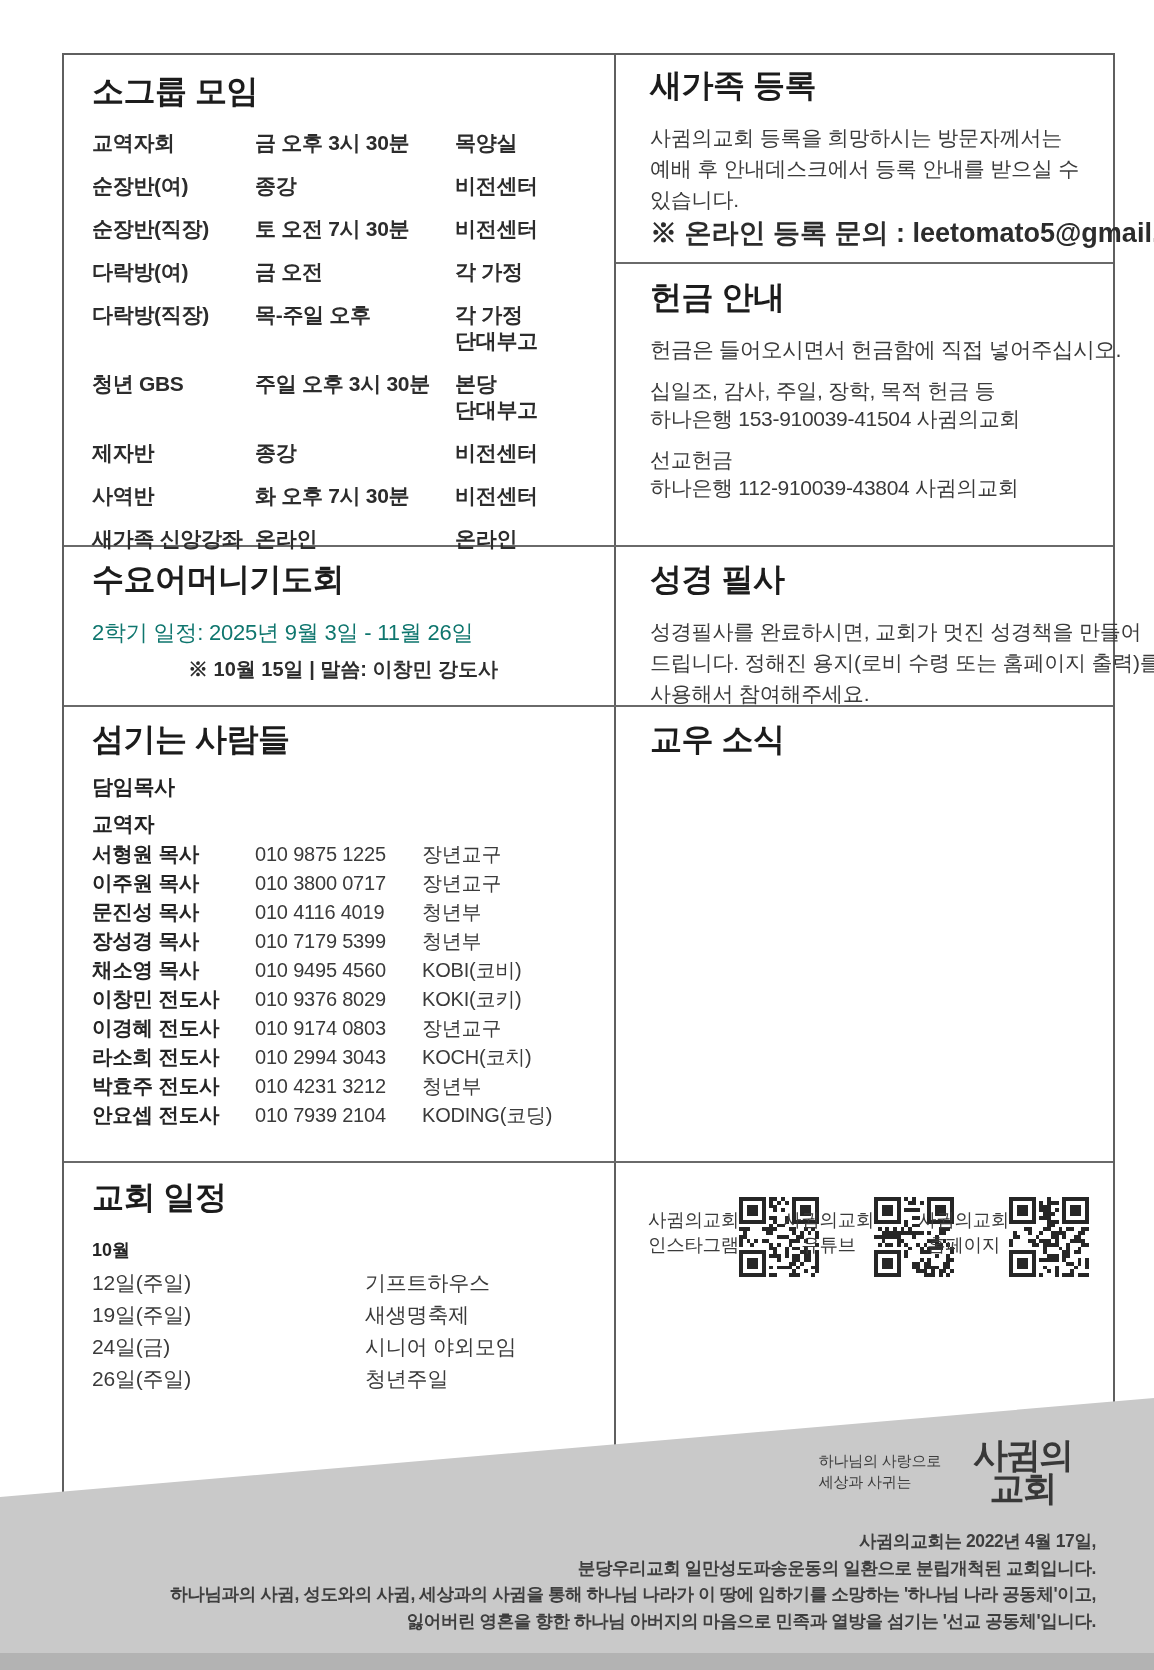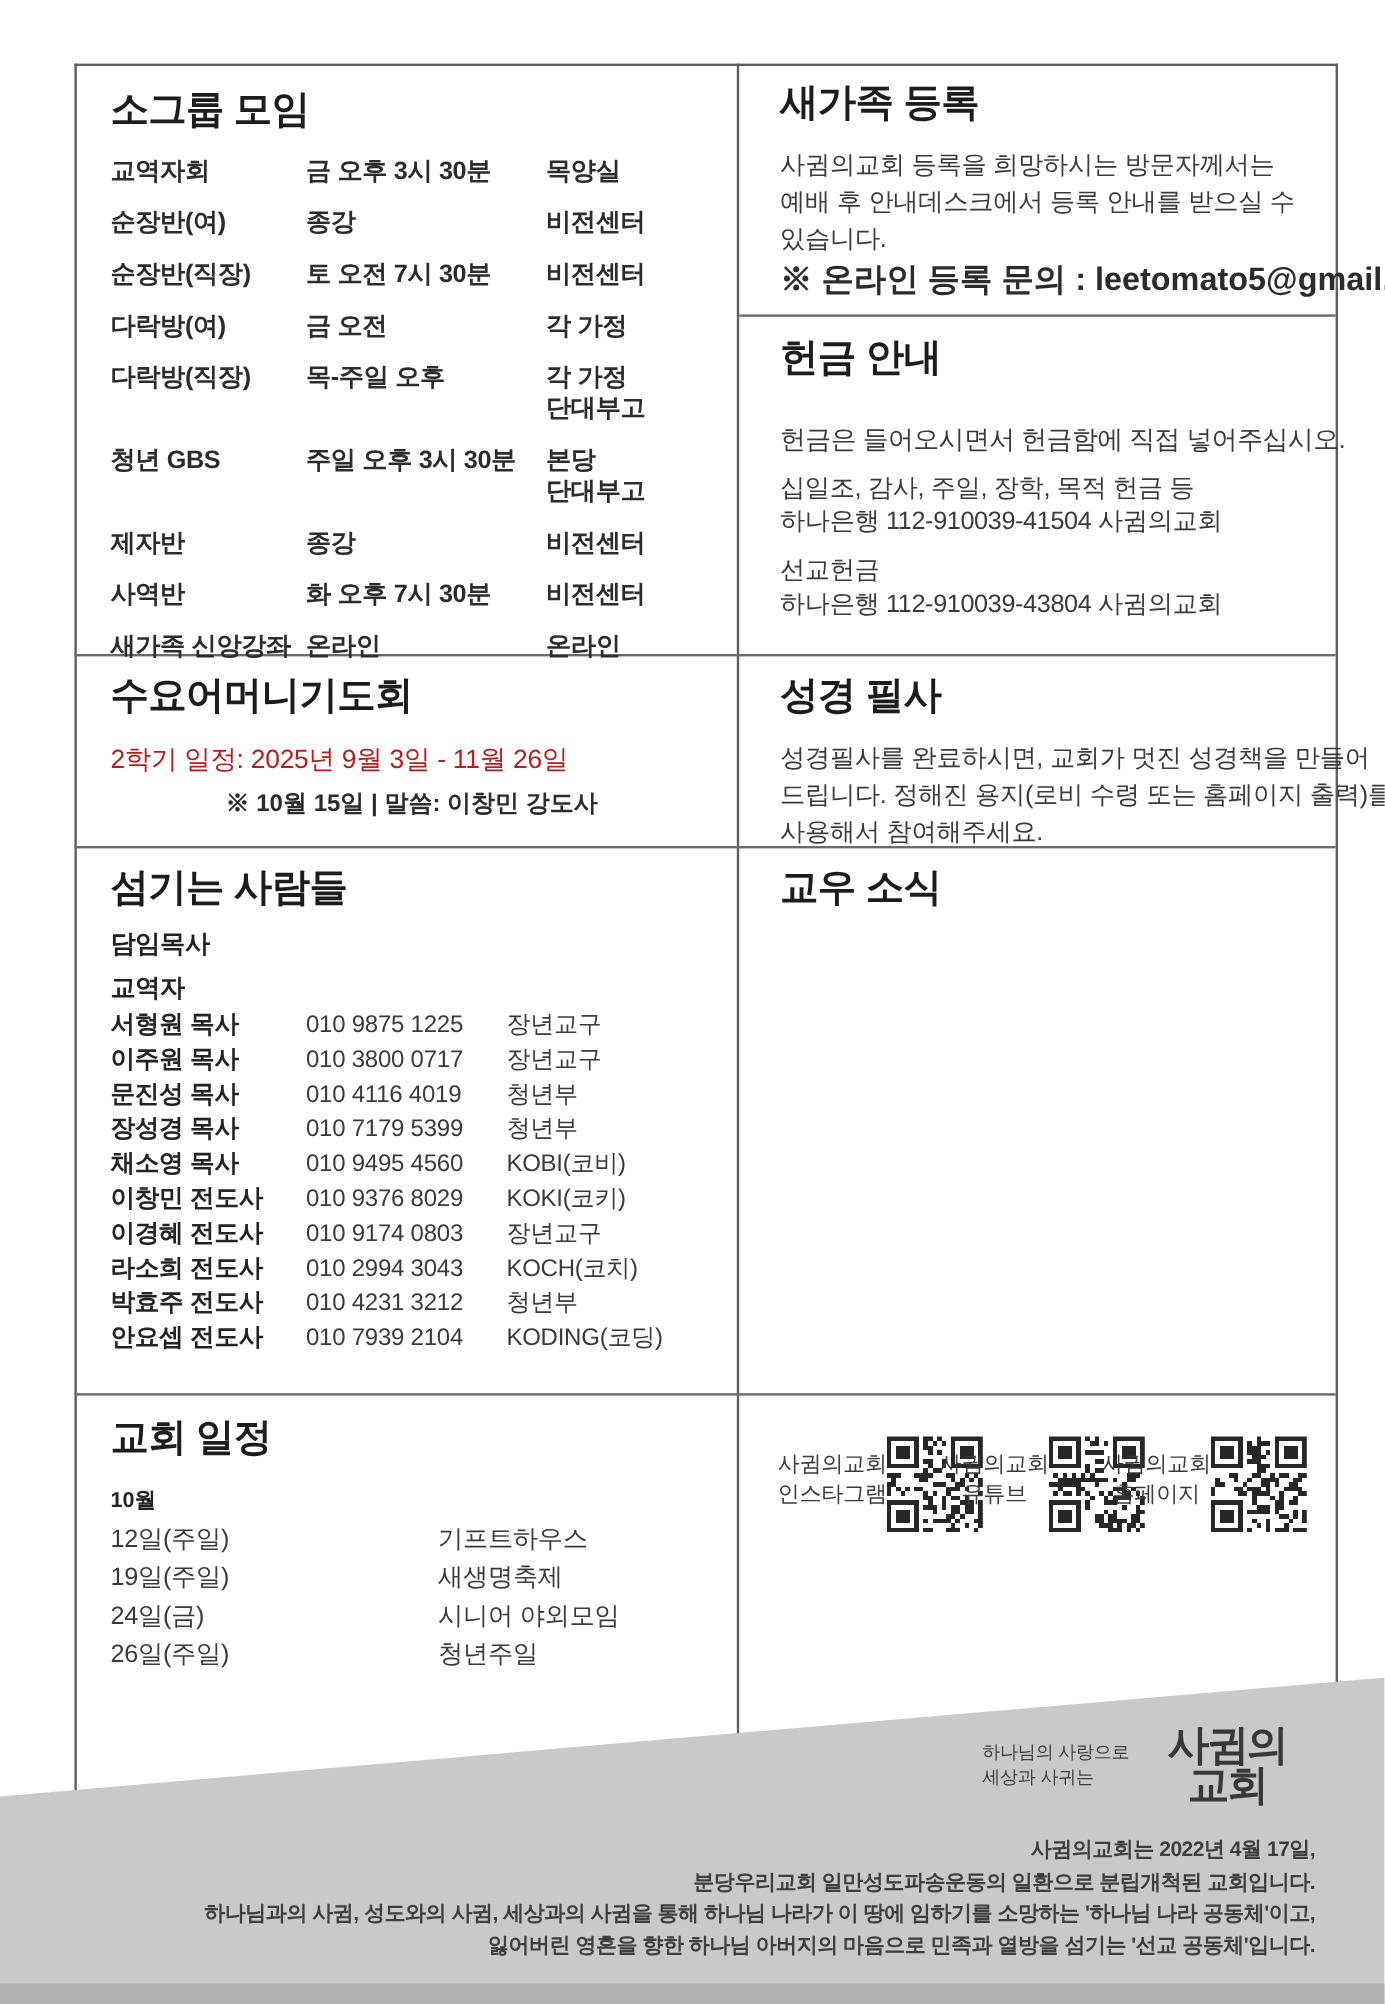--- a/index.html
+++ b/index.html
@@ -25,27 +25,27 @@
   .sg-row{display:grid;grid-template-columns:163px 200px 1fr;align-items:start;
     font-size:21px;font-weight:700;color:#2c2c2c;line-height:26px;letter-spacing:-0.3px;}
   .sg-place span{display:block;}
   
   .nf{position:absolute;left:650px;top:64px;width:450px;}
   .body-lines{margin-top:14px;font-size:21px;color:#3a3a3a;line-height:31px;letter-spacing:-0.2px;}
   .body-lines div{white-space:nowrap;}
   .nf-note{margin-top:0;font-size:27px;font-weight:700;color:#2c2c2c;white-space:nowrap;}
   
   .of{position:absolute;left:650px;top:276px;width:460px;}
-  .of-lead{margin-top:31px;font-size:21.5px;color:#3a3a3a;letter-spacing:-0.4px;white-space:nowrap;}
+  .of-lead{margin-top:15px;font-size:21.5px;color:#3a3a3a;letter-spacing:-0.4px;white-space:nowrap;}
   .of-notes{margin-top:8px;margin-left:12px;font-size:18.5px;color:#474747;line-height:27px;letter-spacing:-0.3px;}
   .of-acc{margin-top:13px;font-size:21px;color:#3a3a3a;line-height:28px;letter-spacing:-0.3px;}
   .of-acc div{white-space:nowrap;}
   
   .wed{position:absolute;left:92px;top:558px;width:500px;}
-  .wed-sched{margin-top:16px;font-size:22px;color:#b91c1c;letter-spacing:-0.2px;}
+  .wed-sched{margin-top:16px;font-size:22px;color:#0f766e;letter-spacing:-0.2px;}
   .wed-note{margin-top:8px;margin-left:96px;font-size:20px;font-weight:700;color:#2c2c2c;}
   
   .bible{position:absolute;left:650px;top:558px;width:480px;}
   
   .serv{position:absolute;left:92px;top:718px;width:505px;}
   .serv-sub{font-weight:800;font-size:21px;color:#222;margin-top:13px;line-height:24px;letter-spacing:-0.3px;}
   .serv-row{display:grid;grid-template-columns:163px 167px 1fr;align-items:baseline;
     font-size:20px;color:#3a3a3a;line-height:22px;letter-spacing:-0.2px;margin-top:7px;}
   .serv-row .nm{font-weight:800;color:#242424;font-size:20.5px;}
   .serv-staff{margin-top:2px;}
@@ -171,21 +171,21 @@
       <div>있습니다.</div>
     </div>
     <div class="nf-note">※ 온라인 등록 문의 : leetomato5@gmail.com</div>
   </div>
 
   <div class="of">
     <div class="sec-title">헌금 안내</div>
     <div class="of-lead">헌금은 들어오시면서 헌금함에 직접 넣어주십시오.</div>
     <div class="of-acc">
       <div>십일조, 감사, 주일, 장학, 목적 헌금 등</div>
-      <div>하나은행 112-910039-41504 사귐의교회</div>
+      <div>하나은행 153-910039-41504 사귐의교회</div>
     </div>
     <div class="of-acc">
       <div>선교헌금</div>
       <div>하나은행 112-910039-43804 사귐의교회</div>
     </div>
   </div>
 
   <div class="wed">
     <div class="sec-title">수요어머니기도회</div>
     <div class="wed-sched">2학기 일정: 2025년 9월 3일 - 11월 26일</div>

